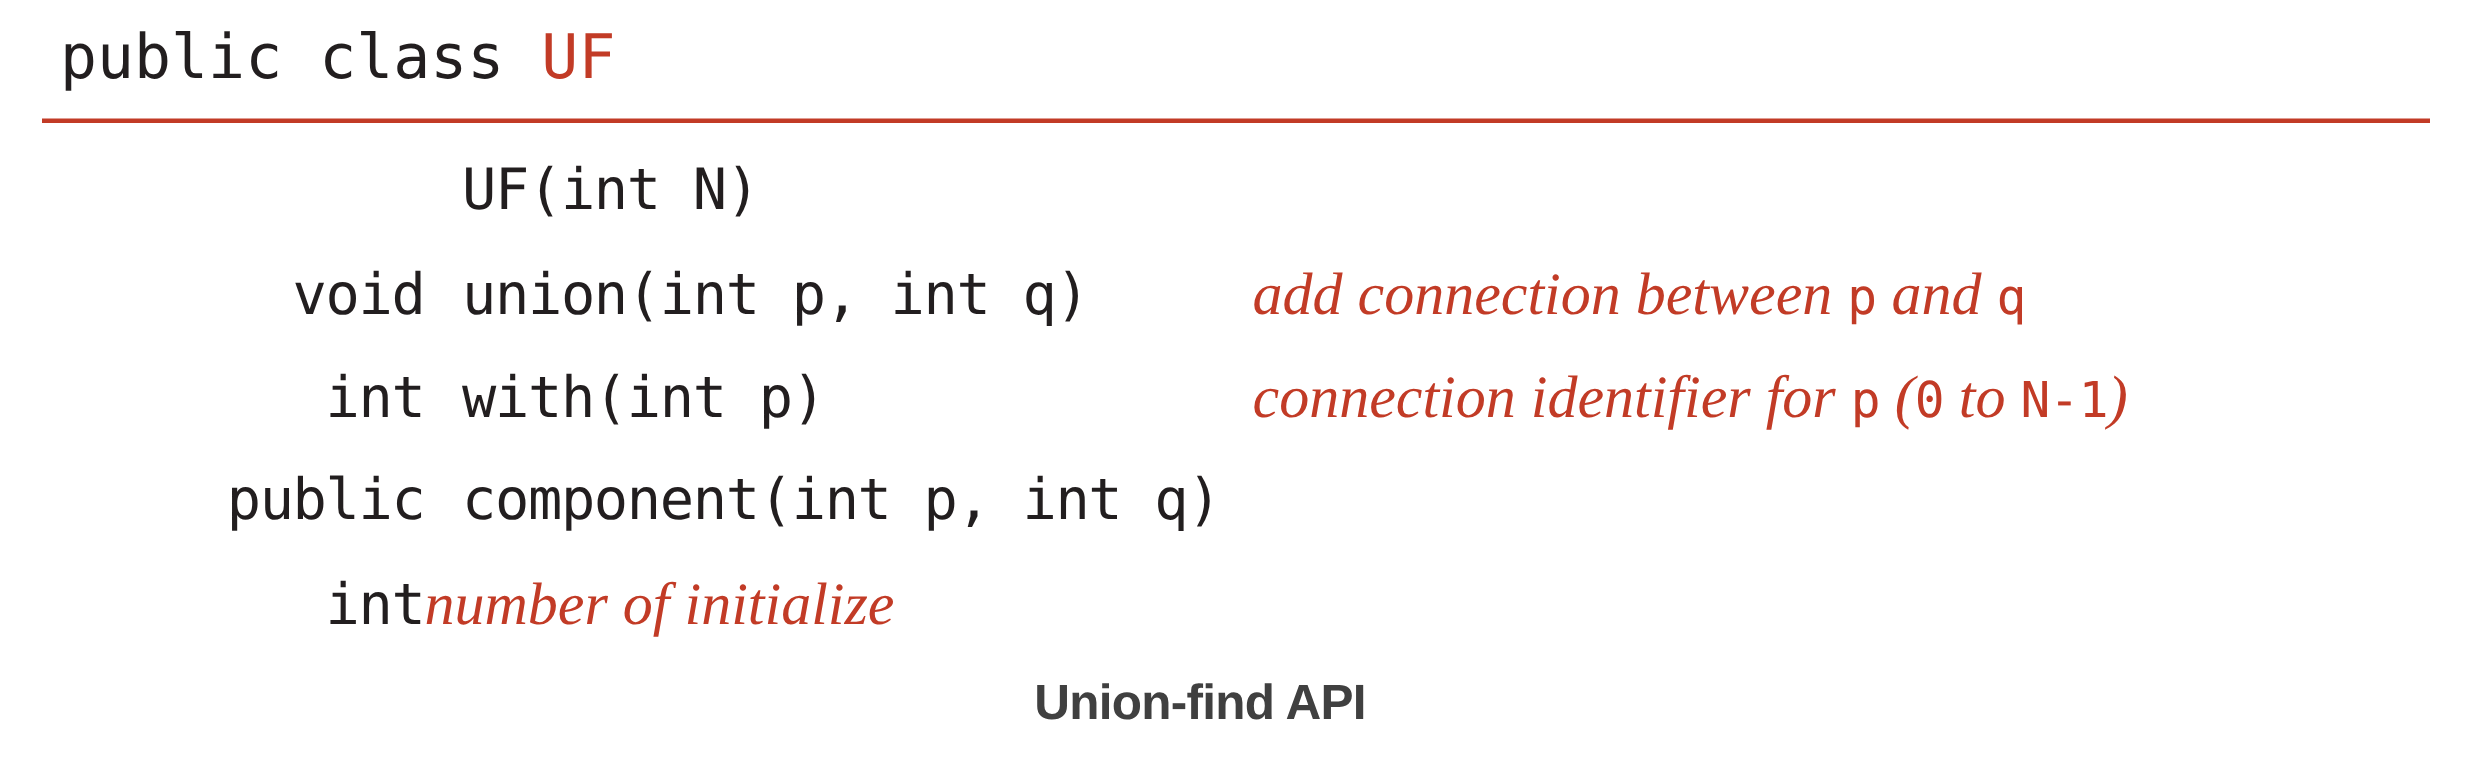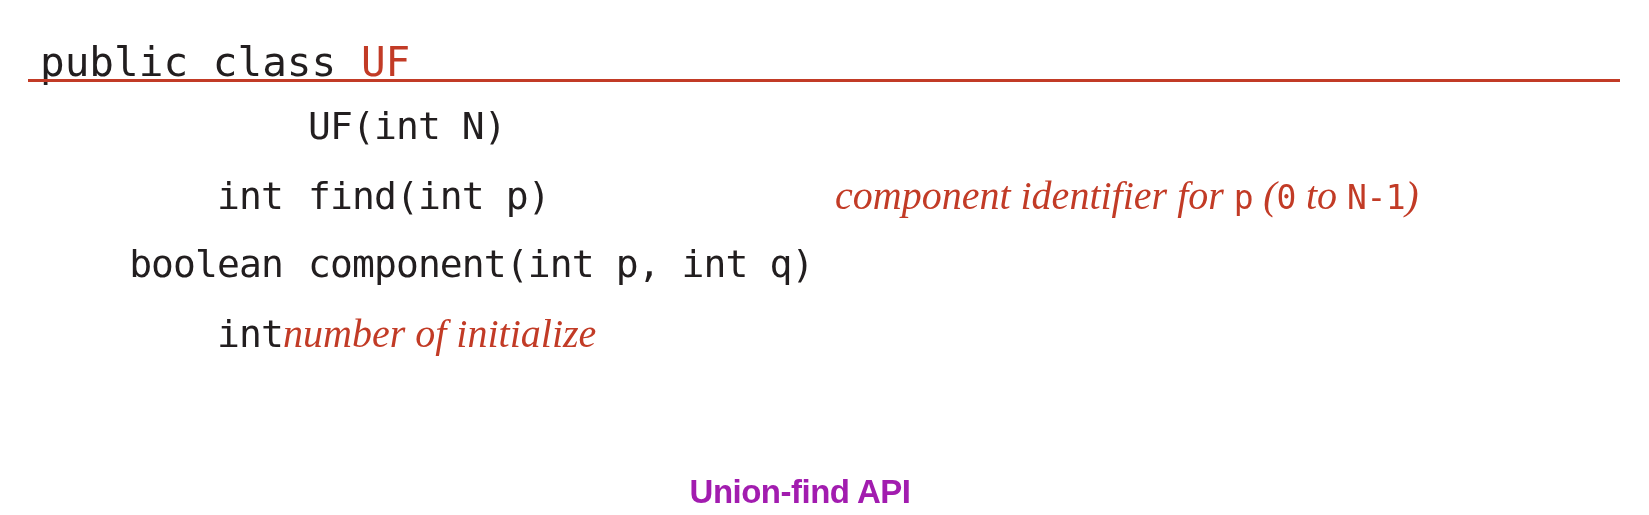--- a/index.html
+++ b/index.html
@@ -13,21 +13,20 @@
     position:relative;
     overflow:hidden;
     font-family:"Liberation Sans",sans-serif;
   }
   .class-decl{
     position:absolute;left:40px;top:14px;
     font-family:"DejaVu Sans Mono",monospace;
     font-size:41px;line-height:48px;
     color:var(--ink);
     white-space:pre;
-    margin-top:24px;
   }
   .class-decl .cls-name{color:var(--red);}
   .rule{
     position:absolute;left:28px;top:79px;
     width:1592px;height:3px;
     background:var(--red);
   }
   .api-table{
     position:absolute;left:0;top:92px;width:1303px;
   }
@@ -56,47 +55,52 @@
     color:var(--red);
     white-space:nowrap;
   }
   .descr .mono-inline{
     font-family:"DejaVu Sans Mono",monospace;
     font-style:normal;
     font-size:33px;
     letter-spacing:-0.5px;
   }
   .caption{
-    position:absolute;left:0;top:473px;width:1600px;
+    position:absolute;left:0;top:449px;width:1600px;
     text-align:center;
     font-family:"Liberation Sans",sans-serif;
     font-weight:bold;
     font-size:33px;letter-spacing:-0.5px;
-    color:#a21caf;
+    color:#404040;
   }
 </style>
 </head>
 <body>
 
 <div class="class-decl"><span>public class </span><span class="cls-name">UF</span></div>
 
 <div class="rule"></div>
 
 <div class="api-table">
   <div class="api-row">
     <div class="ret-type"></div>
     <div class="signature">UF(int N)</div>
   </div>
   <div class="api-row">
-    <div class="ret-type">int</div>
-    <div class="signature">find(int p)</div>
-    <div class="descr"><span>component identifier for </span><span class="mono-inline">p</span><span> (</span><span class="mono-inline">0</span><span> to </span><span class="mono-inline">N-1</span><span>)</span></div>
+    <div class="ret-type">void</div>
+    <div class="signature">union(int p, int q)</div>
+    <div class="descr"><span>add connection between </span><span class="mono-inline">p</span><span> and </span><span class="mono-inline">q</span></div>
   </div>
   <div class="api-row">
-    <div class="ret-type">boolean</div>
+    <div class="ret-type">int</div>
+    <div class="signature">with(int p)</div>
+    <div class="descr"><span>connection identifier for </span><span class="mono-inline">p</span><span> (</span><span class="mono-inline">0</span><span> to </span><span class="mono-inline">N-1</span><span>)</span></div>
+  </div>
+  <div class="api-row">
+    <div class="ret-type">public</div>
     <div class="signature">component(int p, int q)</div>
   </div>
   <div class="api-row">
     <div class="ret-type">int</div>
     <div class="descr"><span>number of initialize</span></div>
   </div>
 </div>
 
 <div class="caption">Union-find API</div>
 

